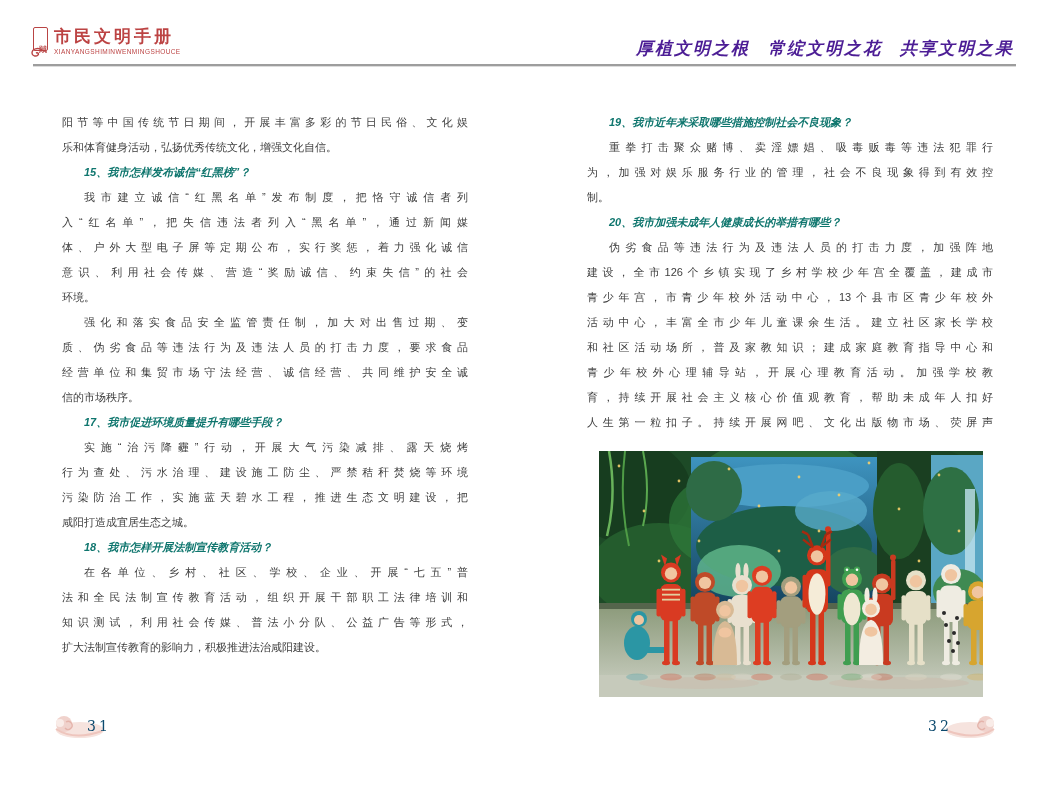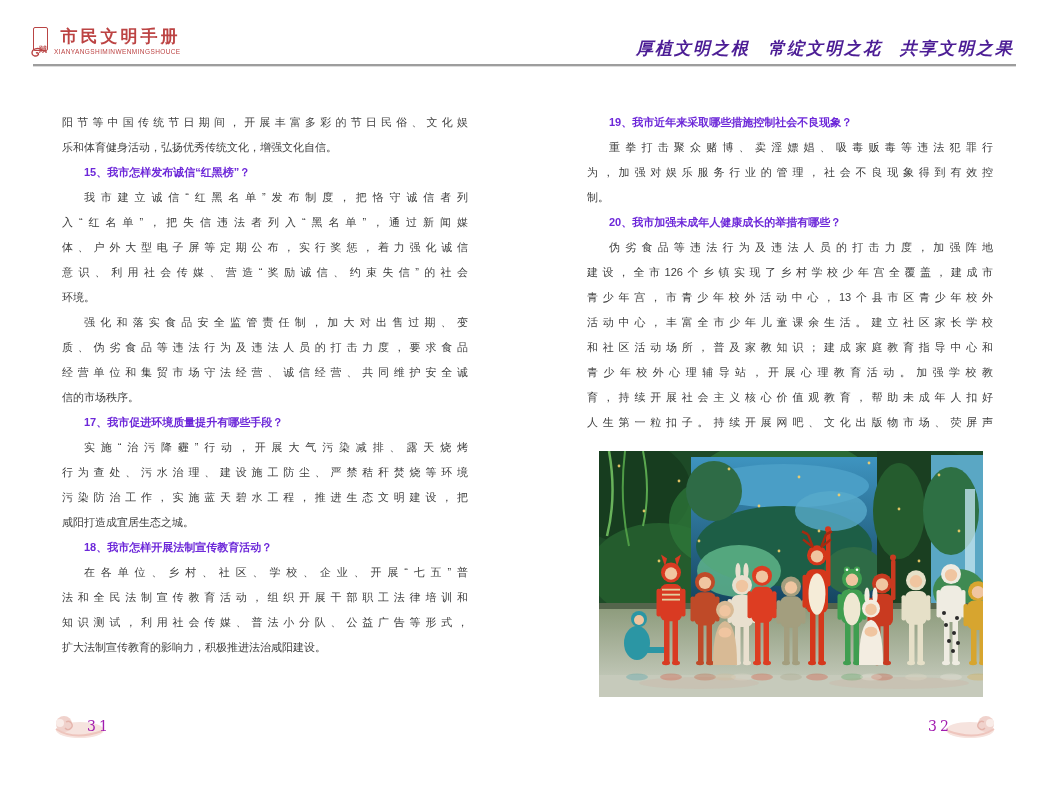--- a/index.html
+++ b/index.html
@@ -13,54 +13,54 @@
   .seal-box{
     position:absolute;left:3px;top:1px;width:13px;height:22px;
     border:1px solid #b94444;border-radius:2px;
     color:#b94444;font-size:8px;line-height:10px;text-align:center;
     writing-mode:vertical-rl;letter-spacing:1px;font-family:"DejaVu Serif",serif;
   }
   .seal-swirl{position:absolute;left:0;top:21px;}
   .logo-text{display:flex;flex-direction:column;}
   .logo-title{
     font-family:"DejaVu Serif",serif;font-weight:bold;color:#bc4343;
-    font-size:17px;letter-spacing:3px;line-height:20px;text-align:right;
+    font-size:17px;letter-spacing:3px;line-height:20px;
   }
   .logo-sub{color:#bc4343;font-size:6.5px;letter-spacing:0.4px;margin-top:2px;}
   .slogan{
     position:absolute;right:38px;top:37px;white-space:nowrap;
     font-family:"DejaVu Serif",serif;font-style:italic;font-weight:bold;
     font-size:17px;color:#4c1d95;letter-spacing:2px;
   }
   .slogan span{margin-left:18px;}
   .divider{position:absolute;left:33px;right:36px;top:64px;height:2px;background:#9d9d9d;}
   .divider-light{position:absolute;left:33px;right:36px;top:66px;height:1px;background:#dcdcdc;}
   
   .col{position:absolute;top:110px;width:406px;color:#3e3e3e;font-size:11px;}
   .col-left{left:62px;}
   .col-right{left:587px;}
   .line{
     height:25px;line-height:25px;overflow:hidden;
     text-align:justify;text-align-last:justify;
   }
   .line.first{text-indent:2em;}
   .line.last{text-align-last:left;}
-  .block.heading .line{color:#6d28d9;font-weight:bold;}
+  .block.heading .line{color:#0f766e;font-weight:bold;font-style:italic;}
   
   .photo{position:absolute;left:599px;top:451px;width:384px;height:246px;}
   .photo svg{display:block;}
   
   .footer-left{position:absolute;left:50px;top:710px;width:80px;height:36px;}
   .footer-right{position:absolute;left:916px;top:710px;width:90px;height:36px;}
   .cloud{position:absolute;top:3px;}
   .footer-left .cloud{left:0;}
   .footer-right .cloud{left:28px;}
   .page-num{
     position:absolute;top:8px;z-index:2;
-    font-family:"DejaVu Serif",serif;font-size:14px;color:#a21caf;letter-spacing:3px;
+    font-family:"DejaVu Serif",serif;font-size:14px;color:#0c4a6e;letter-spacing:3px;
   }
   .footer-left .page-num{left:37px;}
   .footer-right .page-num{left:12px;}
 </style>
 </head>
 <body>
 
 <div class="logo">
   <div class="seal">
     <div class="seal-box">咸阳</div>

